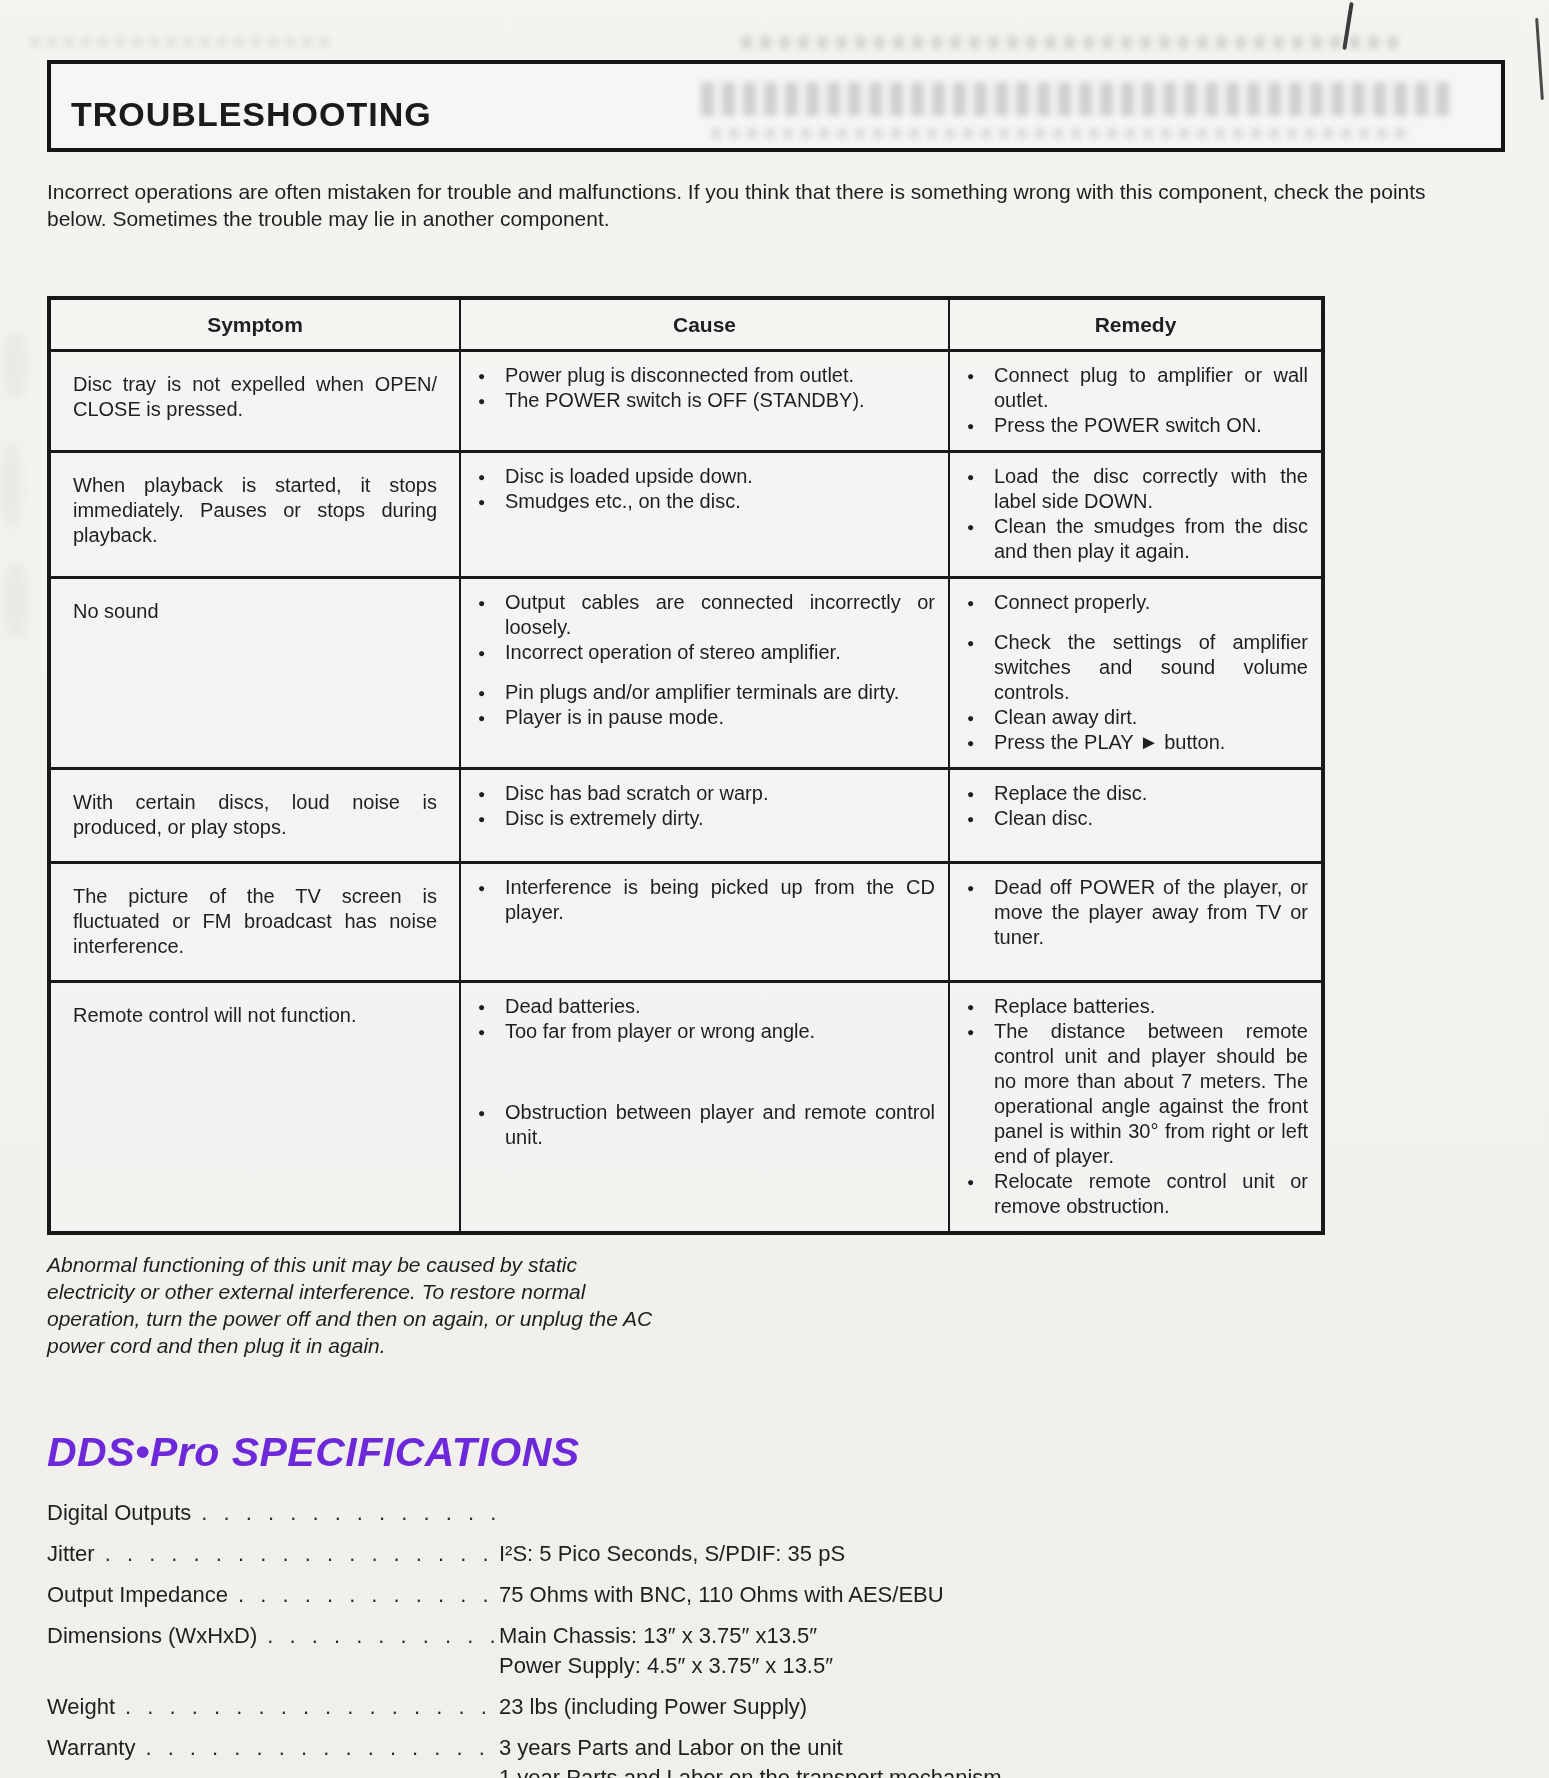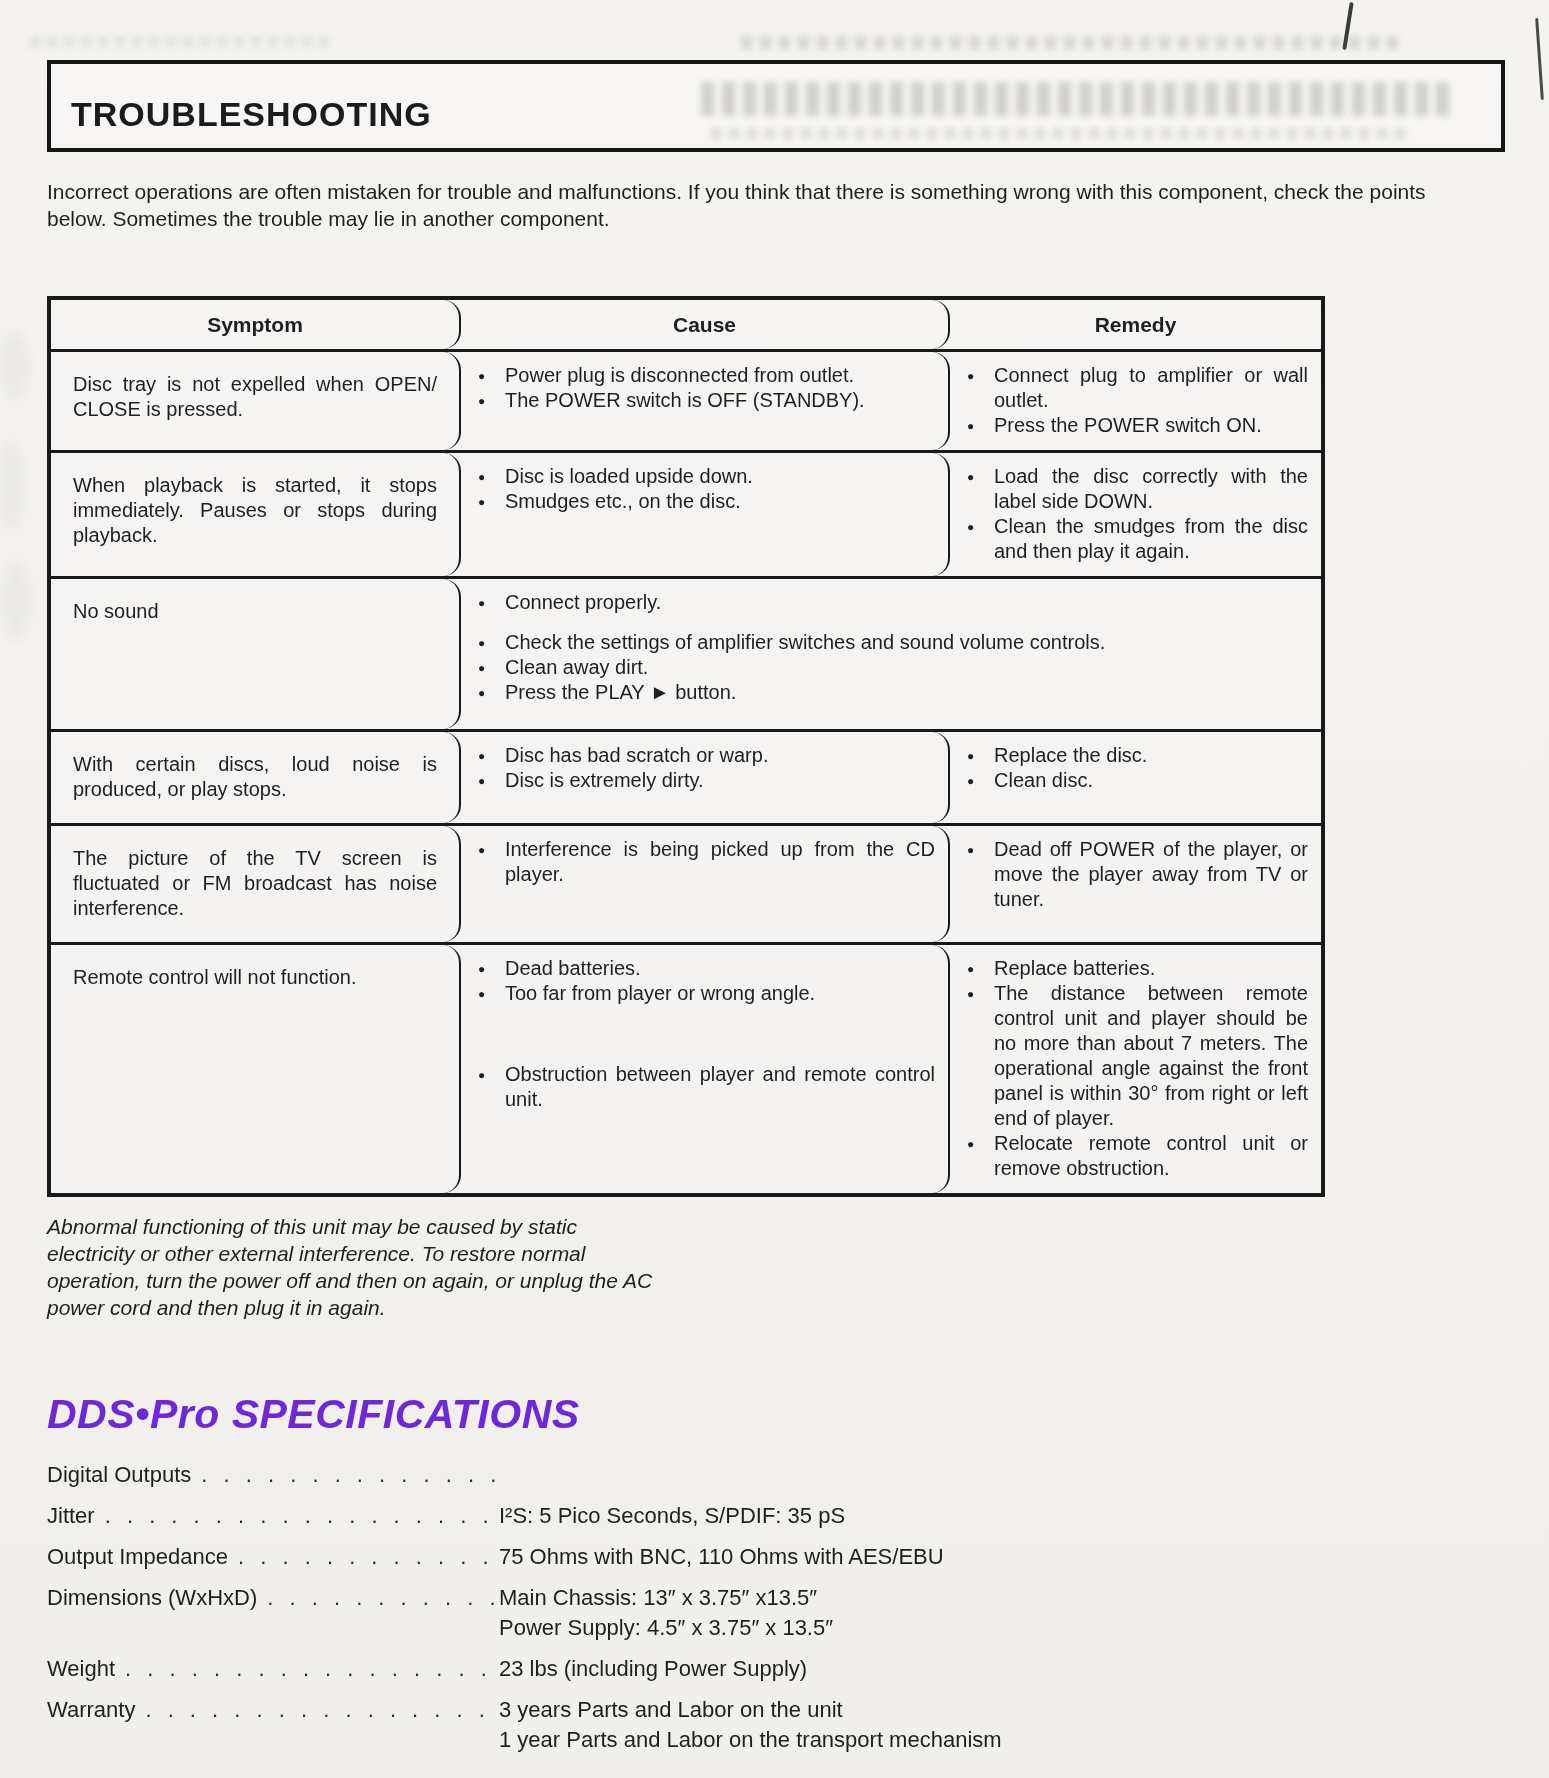--- a/index.html
+++ b/index.html
@@ -33,21 +33,21 @@
     display:flex;align-items:flex-end;padding:7px 0 14px 20px;box-sizing:border-box;background:rgba(255,255,255,.25);}
   .title-box h1{margin:0;font-size:34px;font-weight:bold;letter-spacing:1px;color:#1b1b1b;}
 
   
   .intro{margin:26px 0 0 0;font-size:21px;line-height:27px;max-width:1440px;}
 
   
   .ts-table{margin-top:64px;width:1278px;border:4px solid #191919;box-sizing:border-box;background:rgba(255,255,255,.18);}
   .t-row{display:flex;border-bottom:3px solid #191919;}
   .t-row:last-child{border-bottom:none;}
-  .t-cell{box-sizing:border-box;border-right:2px solid #191919;padding:11px 13px 12px 13px;font-size:20px;line-height:25px;border-radius:18px;}
+  .t-cell{box-sizing:border-box;border-right:2px solid #191919;padding:11px 13px 12px 13px;font-size:20px;line-height:25px;}
   .t-cell:last-child{border-right:none;}
   .c0{width:410px;}
   .c1{width:489px;}
   .c2{width:368px;flex:1;}
   .t-head .t-cell{font-weight:bold;font-size:21px;text-align:center;padding:12px 6px;}
   .sym{margin:9px;text-align:justify;}
   .blist{margin:0;padding:0 0 0 31px;list-style:none;}
   .blist li{position:relative;text-align:justify;margin:0;}
   .blist li::before{content:"●";position:absolute;left:-27px;top:1px;font-size:12px;}
   .blist li.gap-sm{margin-top:15px;}
@@ -124,20 +124,28 @@
           <ul class="blist">
             <li>Load the disc correctly with the label side DOWN.</li>
             <li>Clean the smudges from the disc and then play it again.</li>
           </ul>
         </div>
       </div>
       <div class="t-row row-r3">
         <div class="t-cell c0">
           <p class="sym">No sound</p>
         </div>
+        <div class="t-cell c1">
+          <ul class="blist">
+            <li>Output cables are connected incorrectly or loosely.</li>
+            <li>Incorrect operation of stereo amplifier.</li>
+            <li class="gap-sm">Pin plugs and/or amplifier terminals are dirty.</li>
+            <li>Player is in pause mode.</li>
+          </ul>
+        </div>
         <div class="t-cell c2">
           <ul class="blist">
             <li>Connect properly.</li>
             <li class="gap-sm">Check the settings of amplifier switches and sound volume controls.</li>
             <li>Clean away dirt.</li>
             <li>Press the PLAY ► button.</li>
           </ul>
         </div>
       </div>
       <div class="t-row row-r4">

